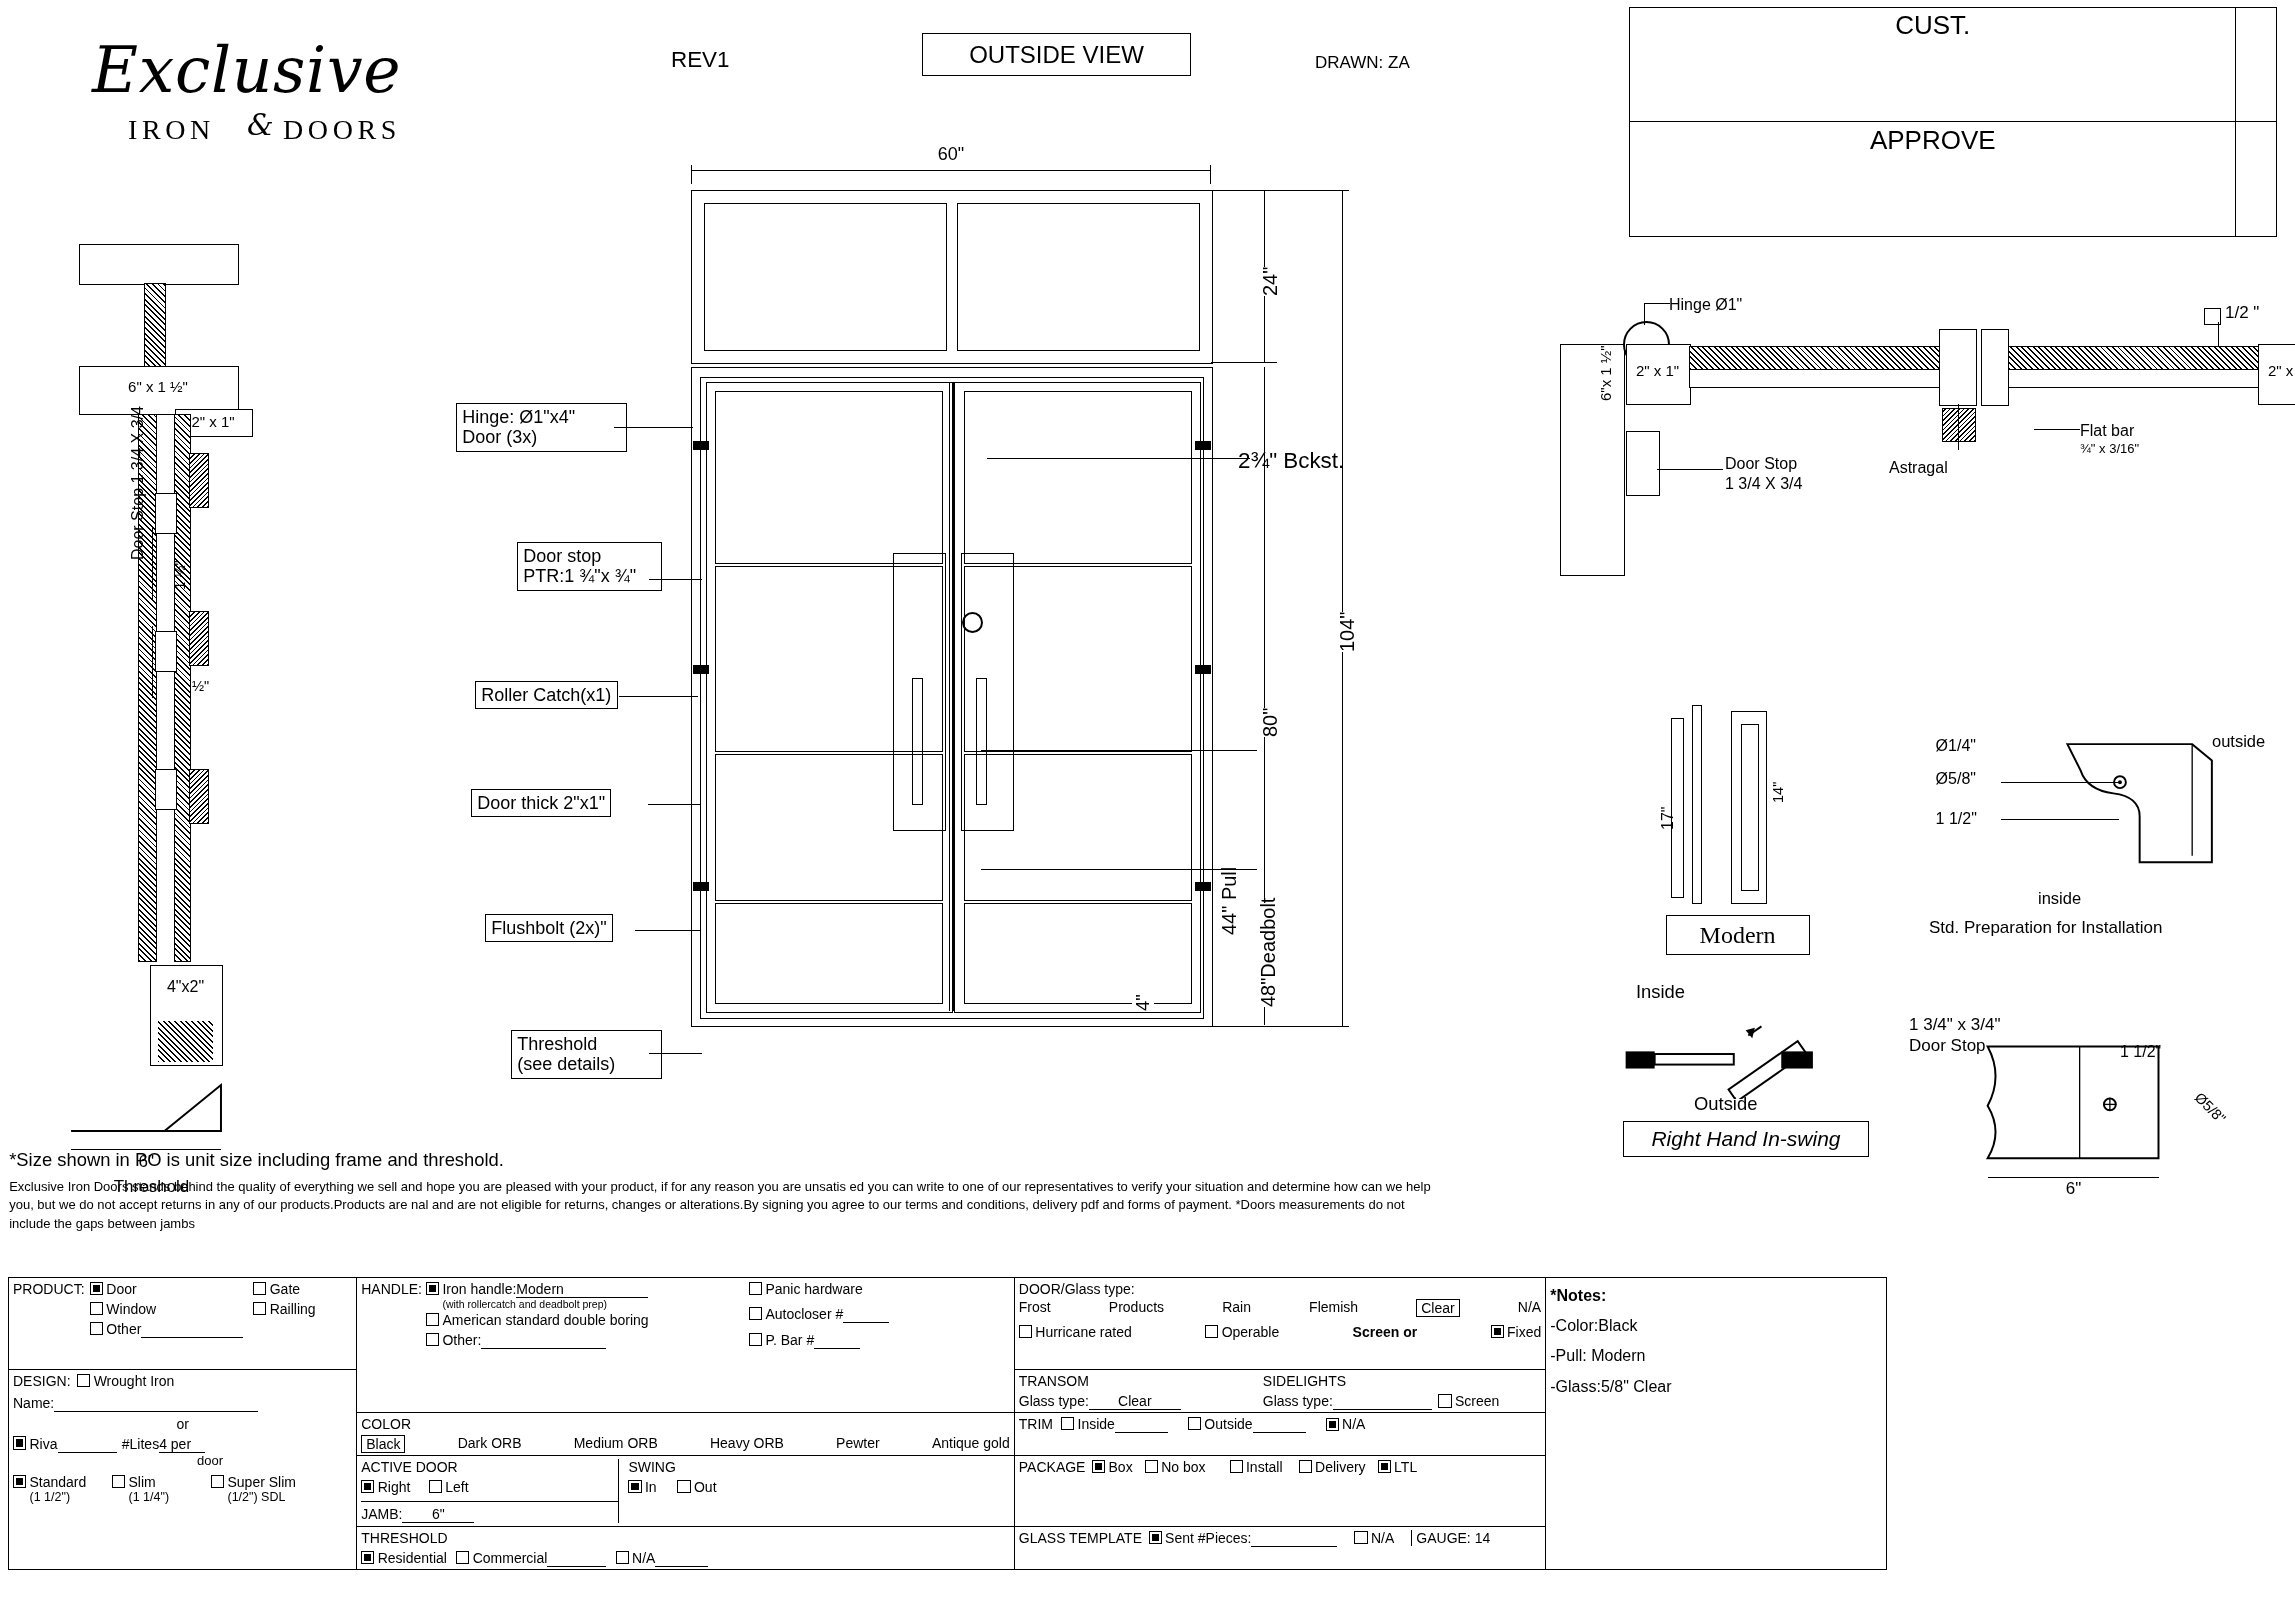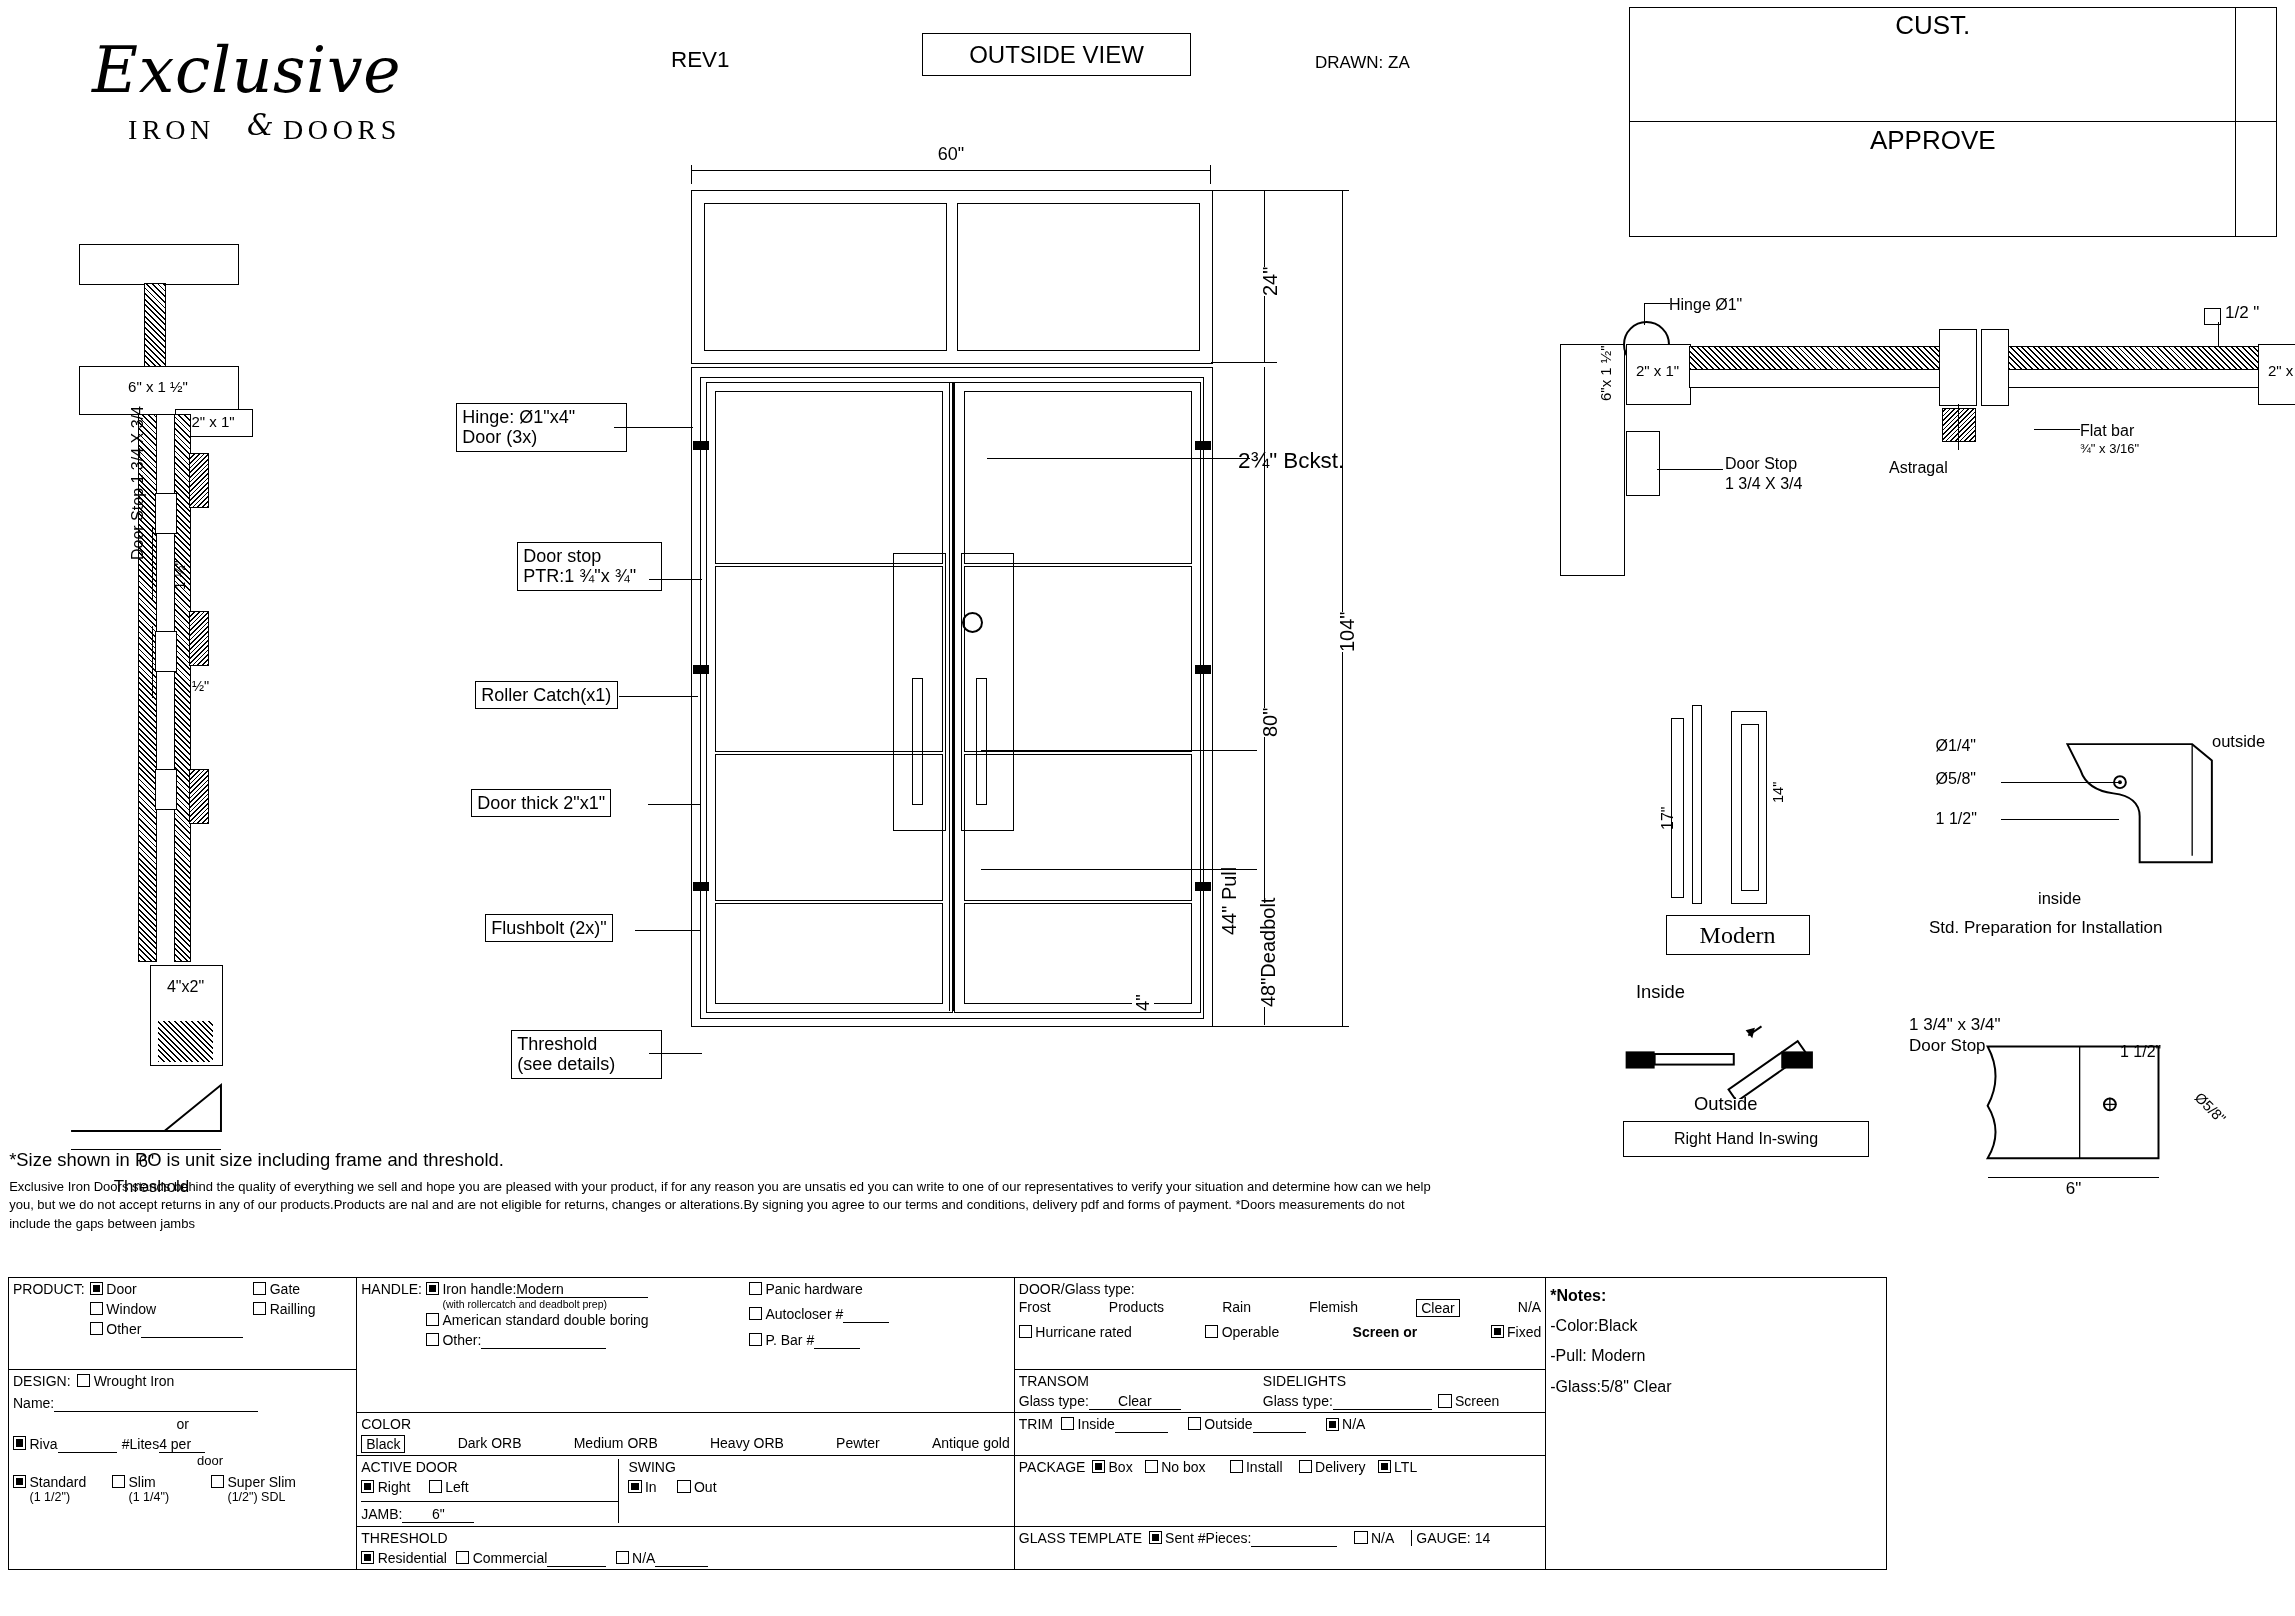--- a/index.html
+++ b/index.html
@@ -279,21 +279,21 @@
     <rect x="48" y="62" width="120" height="16" fill="none" stroke="#000" stroke-width="3"></rect>
     <rect x="240" y="58" width="48" height="26" fill="#000"></rect>
     <g transform="rotate(-35 250 70)">
       <rect x="150" y="56" width="128" height="22" fill="none" stroke="#000" stroke-width="3"></rect>
     </g>
     <path d="M190,34 L210,20" stroke="#000" stroke-width="3"></path>
     <path d="M186,26 L200,22 L196,38 Z" fill="#000"></path>
   </svg>
   <div class="abs" style="left:71px;top:112px;font-size:18.4px;">Outside</div>
   <div class="abs bd ctr" style="left:0px;top:140px;width:244px;height:34px;">
-    <span style="font-size:16px;line-height:34px;display:block;">Right Hand In-swing</span>
+    <span style="font-size:21px;line-height:34px;display:block;font-style:italic;">Right Hand In-swing</span>
   </div>
 </div>
 
 <div class="abs" style="left:1909px;top:1014px;width:369px;height:211px;">
   <div class="abs" style="left:0px;top:0px;font-size:17px;line-height:1.25;">
     <div>1 3/4" x 3/4"</div>
     <div>Door Stop</div>
   </div>
   <svg width="217" height="138" viewBox="0 0 330 210" style="position:absolute;left:72px;top:26px;">
     <path d="M10,10 L270,10 L270,180 L10,180 Q34,140 10,100 Q34,55 10,10 Z" fill="none" stroke="#000" stroke-width="3"></path>

